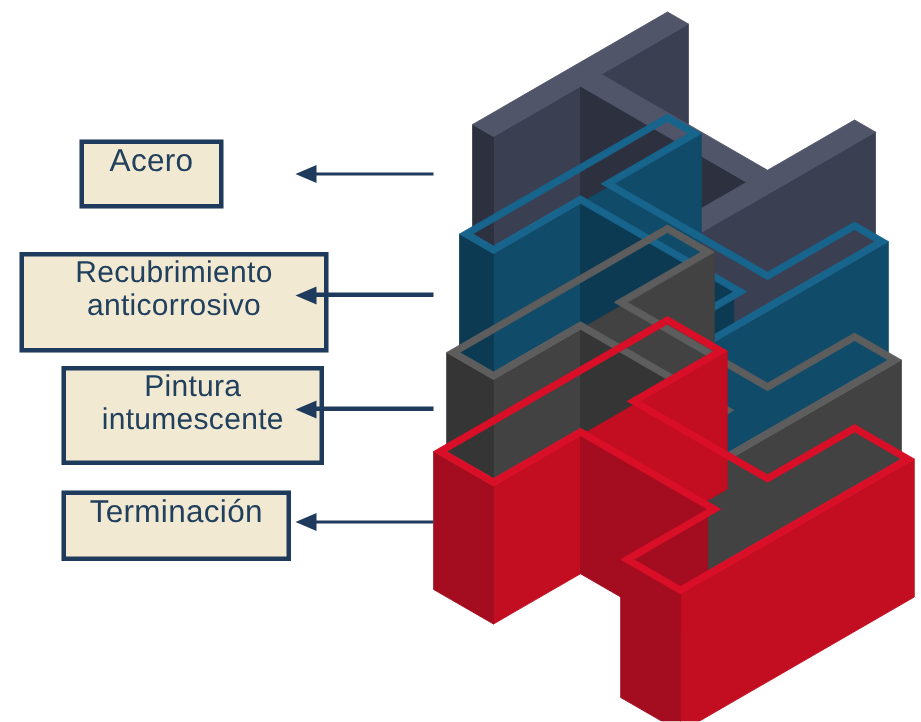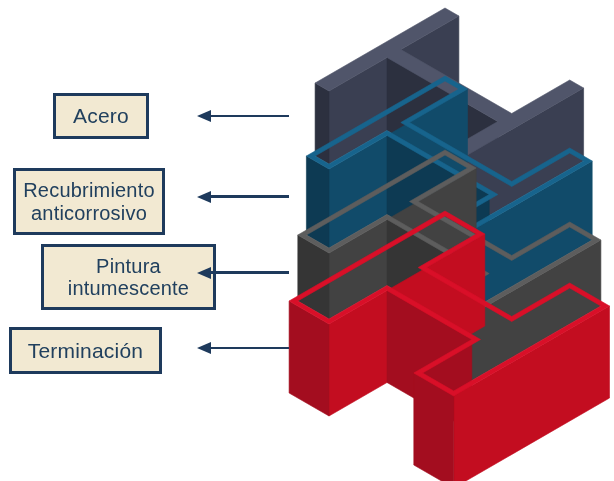--- a/index.html
+++ b/index.html
@@ -10,30 +10,30 @@
     overflow:hidden;
     font-family:"Liberation Sans", sans-serif;
   }
   .beam-svg{position:absolute;left:0;top:0;z-index:1;}
   .label-box{
     position:absolute;
     box-sizing:border-box;
     border:3px solid #1e3a5c;
     background:#f2e9d2;
     color:#21405e;
-    display:flex;align-items:center;justify-content:center;
+    display:flex;justify-content:center;
     text-align:center;
     line-height:1.12;
     letter-spacing:0.2px;
     z-index:2;
   }
   .label-box.b1{left:53px;top:93px;width:96px;height:46px;font-size:21px;}
-  .label-box.b2{left:13px;top:168px;width:152px;height:67px;font-size:20px;}
+  .label-box.b2{left:13px;top:168px;width:206px;height:67px;font-size:20px;}
   .label-box.b3{left:13px;top:244px;width:175px;height:66px;font-size:20px;margin-left:28px;}
-  .label-box.b4{left:9px;top:327px;width:153px;height:47px;font-size:21px;}
+  .label-box.b4{left:41px;top:327px;width:153px;height:47px;font-size:21px;}
   .arrow{position:absolute;z-index:2;}
   .arrow .head{
     position:absolute;left:0;top:0;
     width:0;height:0;
     border-top:6px solid transparent;
     border-bottom:6px solid transparent;
     border-right:14px solid #1e3a5c;
   }
   .arrow .line{
     position:absolute;left:13px;top:4.7px;

